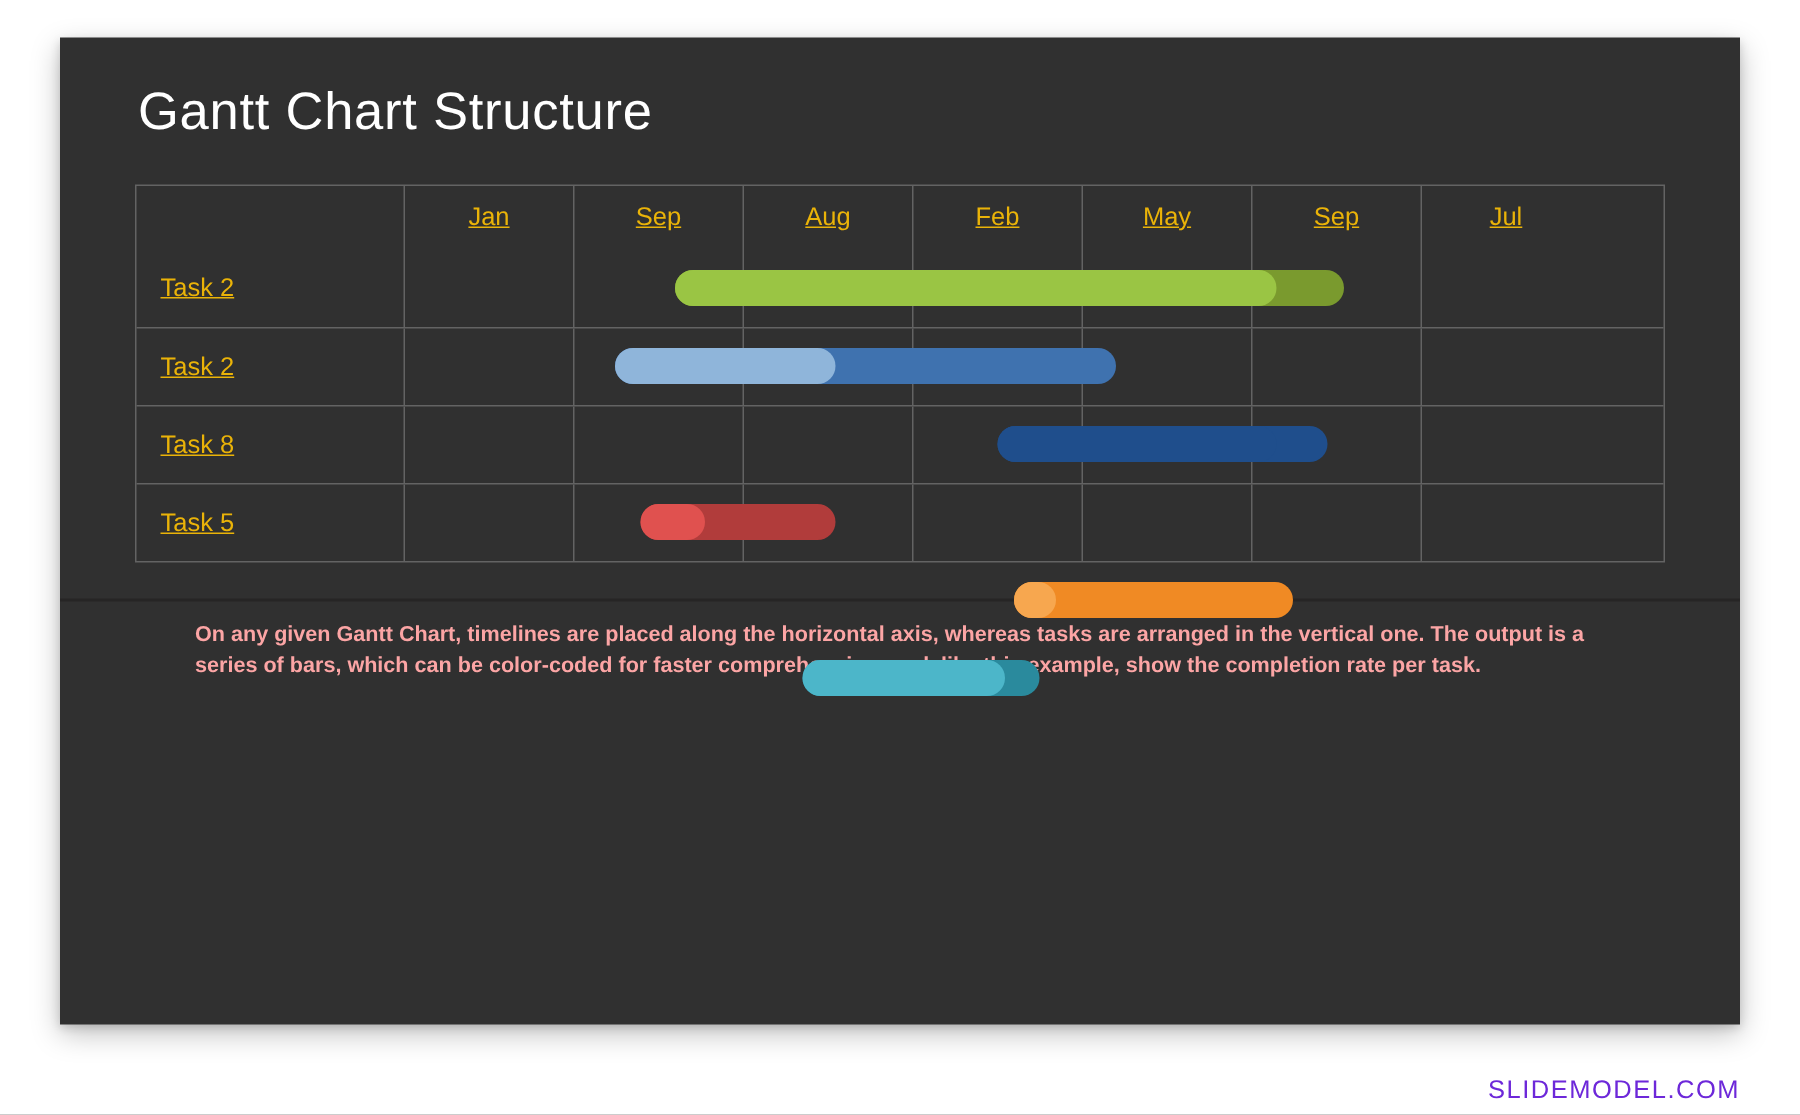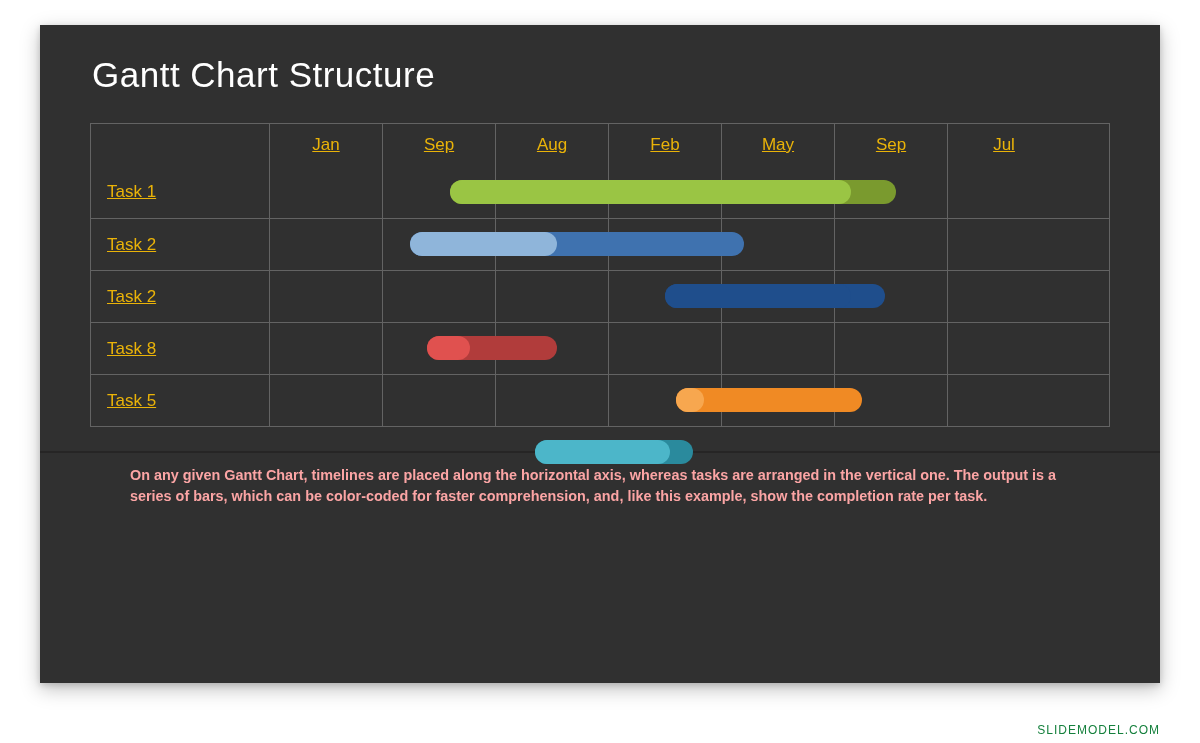--- a/index.html
+++ b/index.html
@@ -7,21 +7,21 @@
     --slide-bg:#303030;
     --grid-line:#636363;
     --text:#ffffff;
     --row-h:52px;
     --label-col:178px;
     --month-col:113px;
   }
   *{box-sizing:border-box;}
   html,body{margin:0;padding:0;background:var(--page-bg);font-family:"Segoe UI",Arial,Helvetica,sans-serif;}
   .page{width:1200px;height:743px;position:relative;padding:25px 40px 60px 40px;}
-  .watermark{position:absolute;right:40px;bottom:6px;font-size:12px;letter-spacing:1px;color:#15803d;font-weight:500;}
+  .watermark{position:absolute;right:40px;bottom:6px;font-size:17px;letter-spacing:1px;color:#6d28d9;font-weight:500;}
   .slide{
     width:100%;height:100%;background:var(--slide-bg);
     box-shadow:0 6px 18px rgba(0,0,0,.25), 0 2px 6px rgba(0,0,0,.15);
     position:relative;color:var(--text);padding:30px 50px 22px 50px;
     display:flex;flex-direction:column;
   }
   .title{font-size:35px;font-weight:400;margin:0 0 28px 2px;letter-spacing:.5px;}
   .gantt{
     border:1px solid var(--grid-line);
     width:100%;
@@ -62,30 +62,20 @@
       <div class="cell">Jan</div>
           <div class="cell">Sep</div>
           <div class="cell">Aug</div>
           <div class="cell">Feb</div>
           <div class="cell">May</div>
           <div class="cell">Sep</div>
           <div class="cell">Jul</div>
         </div>
       <div class="gantt-body">
 
-        <div class="gantt-row">
-            <div class="cell label">Task 1</div>
-            <div class="cell"></div>
-            <div class="cell"></div>
-            <div class="cell"></div>
-            <div class="cell"></div>
-            <div class="cell"></div>
-            <div class="cell"></div>
-            <div class="cell"></div>
-          </div>
           <div class="gantt-row">
             <div class="cell label">Task 2</div>
             <div class="cell"></div>
             <div class="cell"></div>
             <div class="cell"></div>
             <div class="cell"></div>
             <div class="cell"></div>
             <div class="cell"></div>
             <div class="cell"></div>
           </div>

